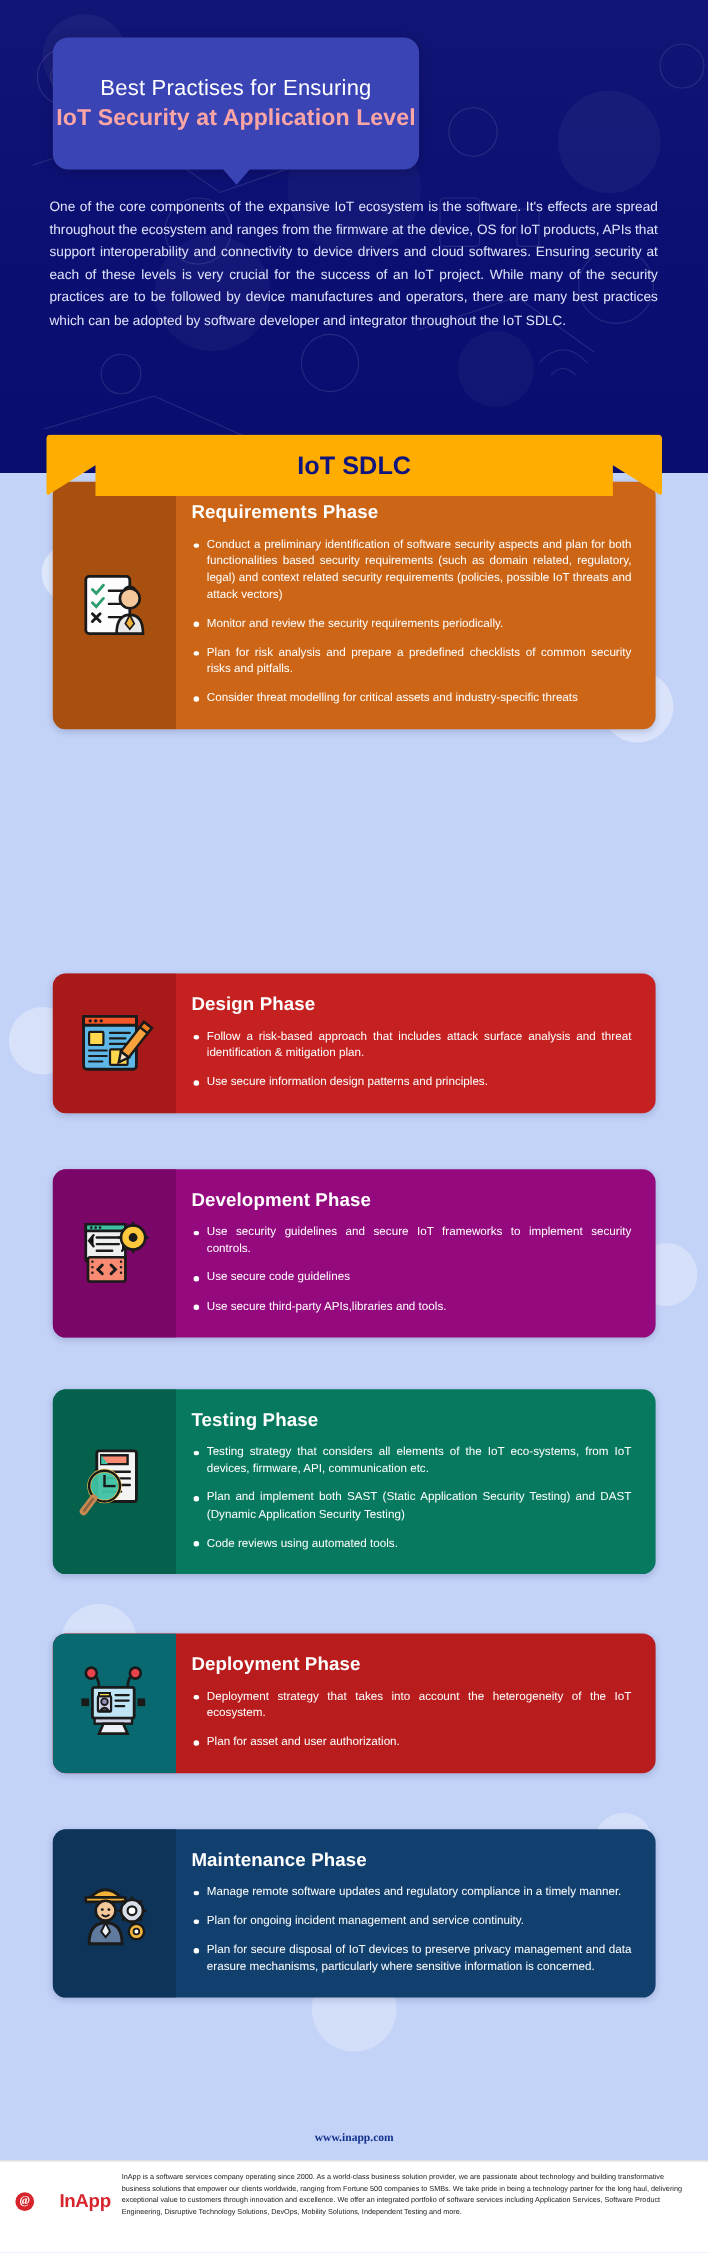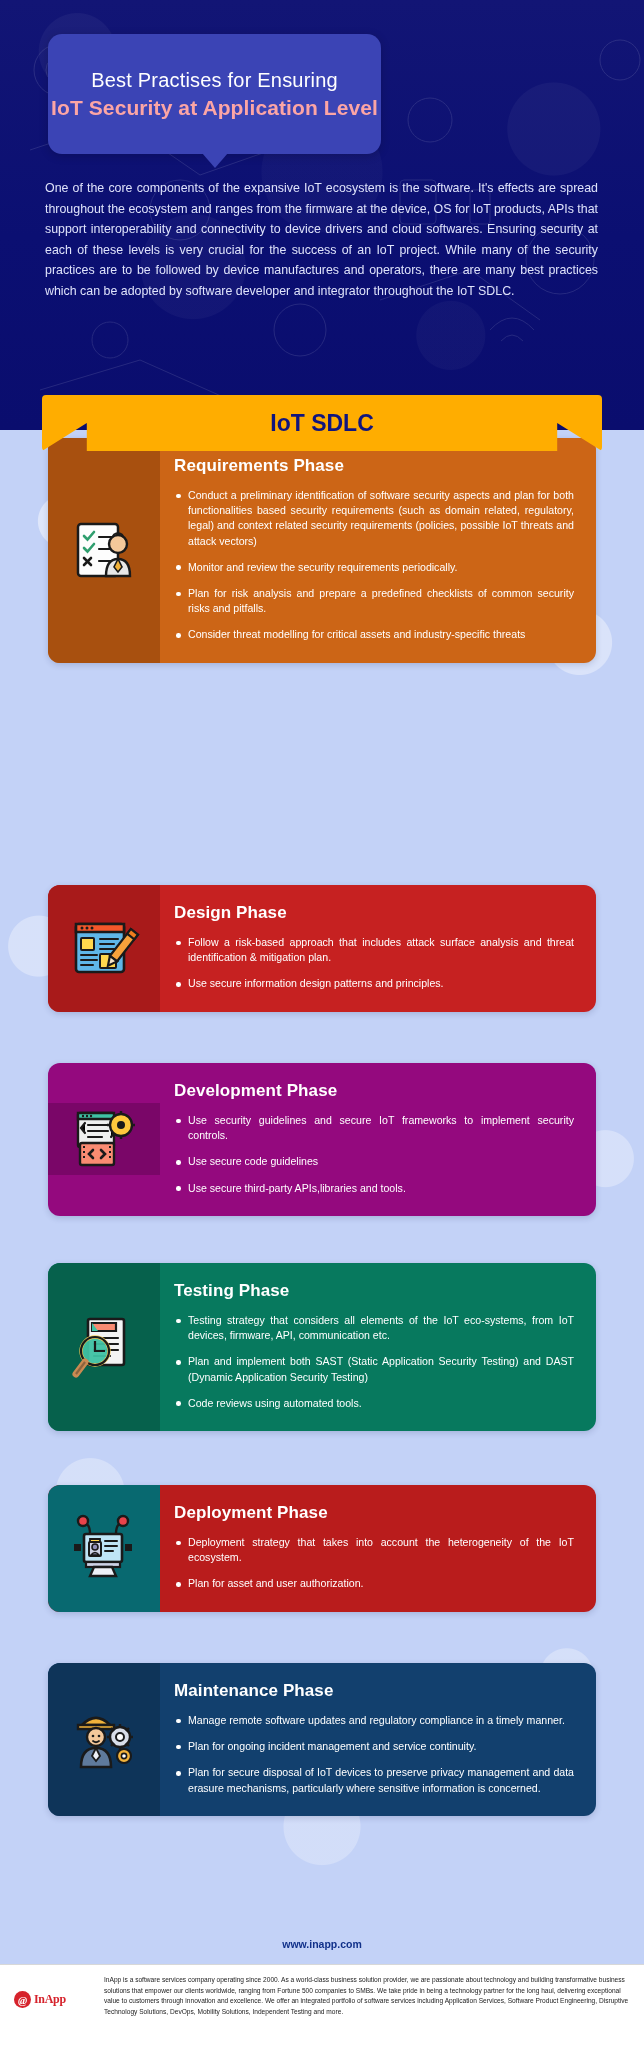--- a/index.html
+++ b/index.html
@@ -148,38 +148,39 @@
     width: 4.6px; height: 4.6px;
     border-radius: 50%;
     background: #ffffff;
   }
 
   
   .c-req   { background: #cc6516; }
   .c-req  .card-icon { background: #a8500f; }
   .c-des   { background: #c62121; }
   .c-des  .card-icon { background: #a81a1a; }
-  .c-dev   { background: #94097e; align-items: center; }
+  .c-dev   { background: #94097e; }
   .c-dev  .card-icon { background: #7a0668; }
   .c-tes   { background: #07795e; }
   .c-tes  .card-icon { background: #06614c; }
   .c-dep   { background: #b91c1c; justify-content: center; }
   .c-dep  .card-icon { background: #086970; }
   .c-mai   { background: #12406e; }
   .c-mai  .card-icon { background: #0e3459; }
 
   
   .site {
     position: absolute;
     left: 0; top: 1938px;
     width: 644px;
     text-align: center;
     color: #11318a;
     font-size: 10.5px;
     font-weight: 700;
+    font-family: Liberation Serif, serif;
   }
 
   
   .footer {
     position: absolute;
     left: 0; top: 1964px;
     width: 644px; height: 84px;
     background: #ffffff;
     border-top: 1px solid #d8d8d8;
     display: flex;
@@ -194,23 +195,24 @@
   }
   .logo-mark {
     width: 17px; height: 17px; border-radius: 50%;
     background: #d6232c;
     color: #ffffff;
     font-size: 11px; font-style: italic; font-weight: 700;
     display: flex; align-items: center; justify-content: center;
     font-family: "Liberation Serif", serif;
   }
   .logo-text {
-    color: #d6232c; font-size: 12px; font-weight: 700;
-    font-family: Liberation Serif, serif;
+    color: #d6232c; font-size: 17px; font-weight: 700;
+    font-family: Liberation Sans, sans-serif;
     letter-spacing: -.3px;
+    margin-left: 20px;
   }
   .footer-text {
     flex: 1;
     color: #1b1b1b;
     font-size: 6.6px;
     line-height: 10.6px;
     text-align: left;
   }
 
   svg { display: block; }

